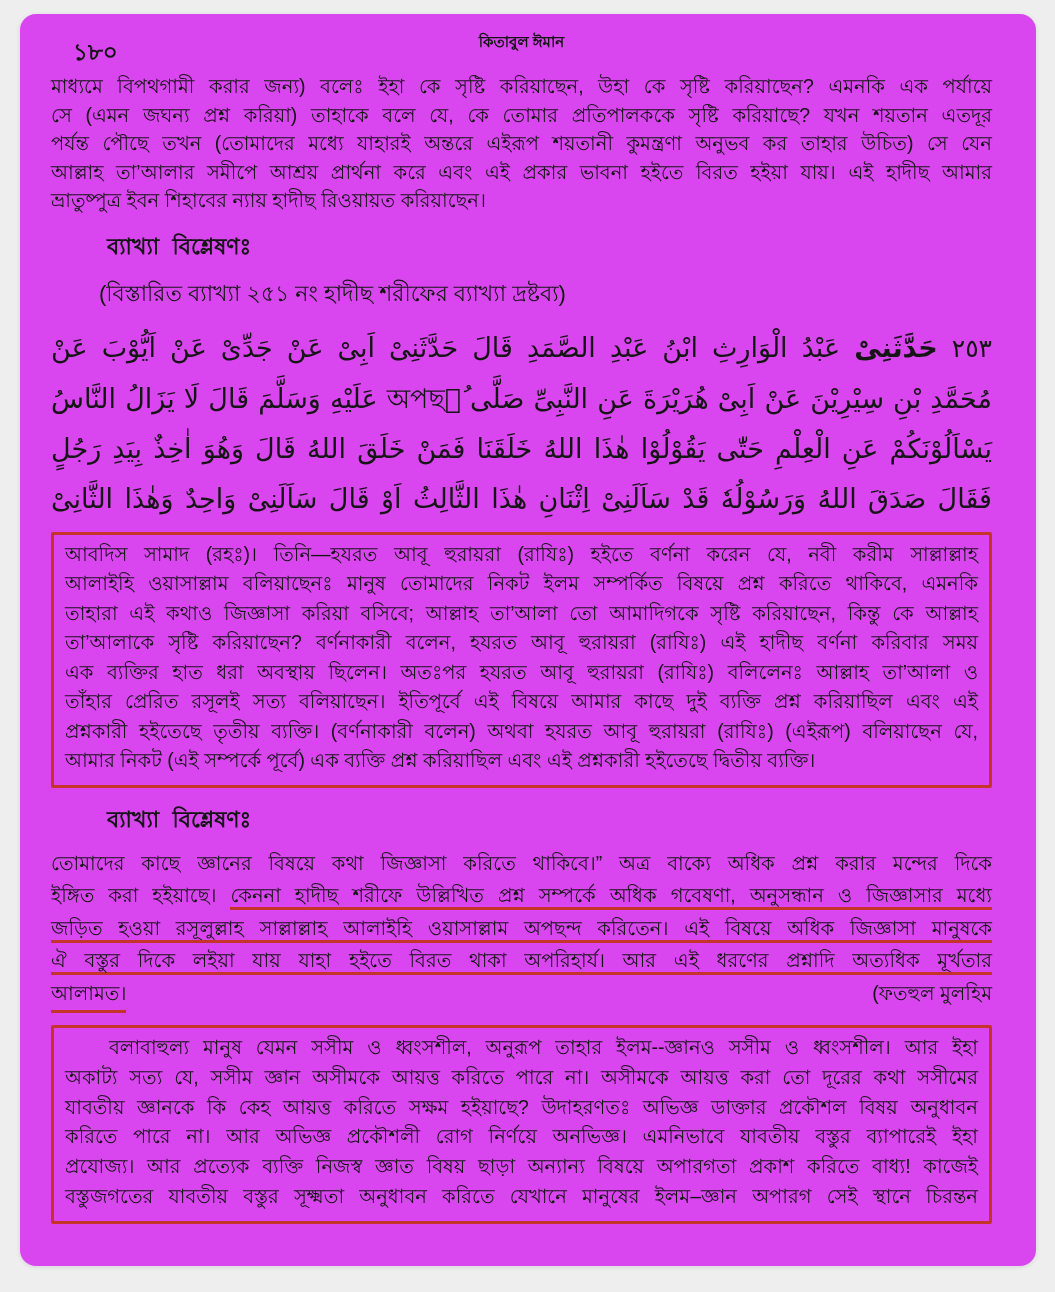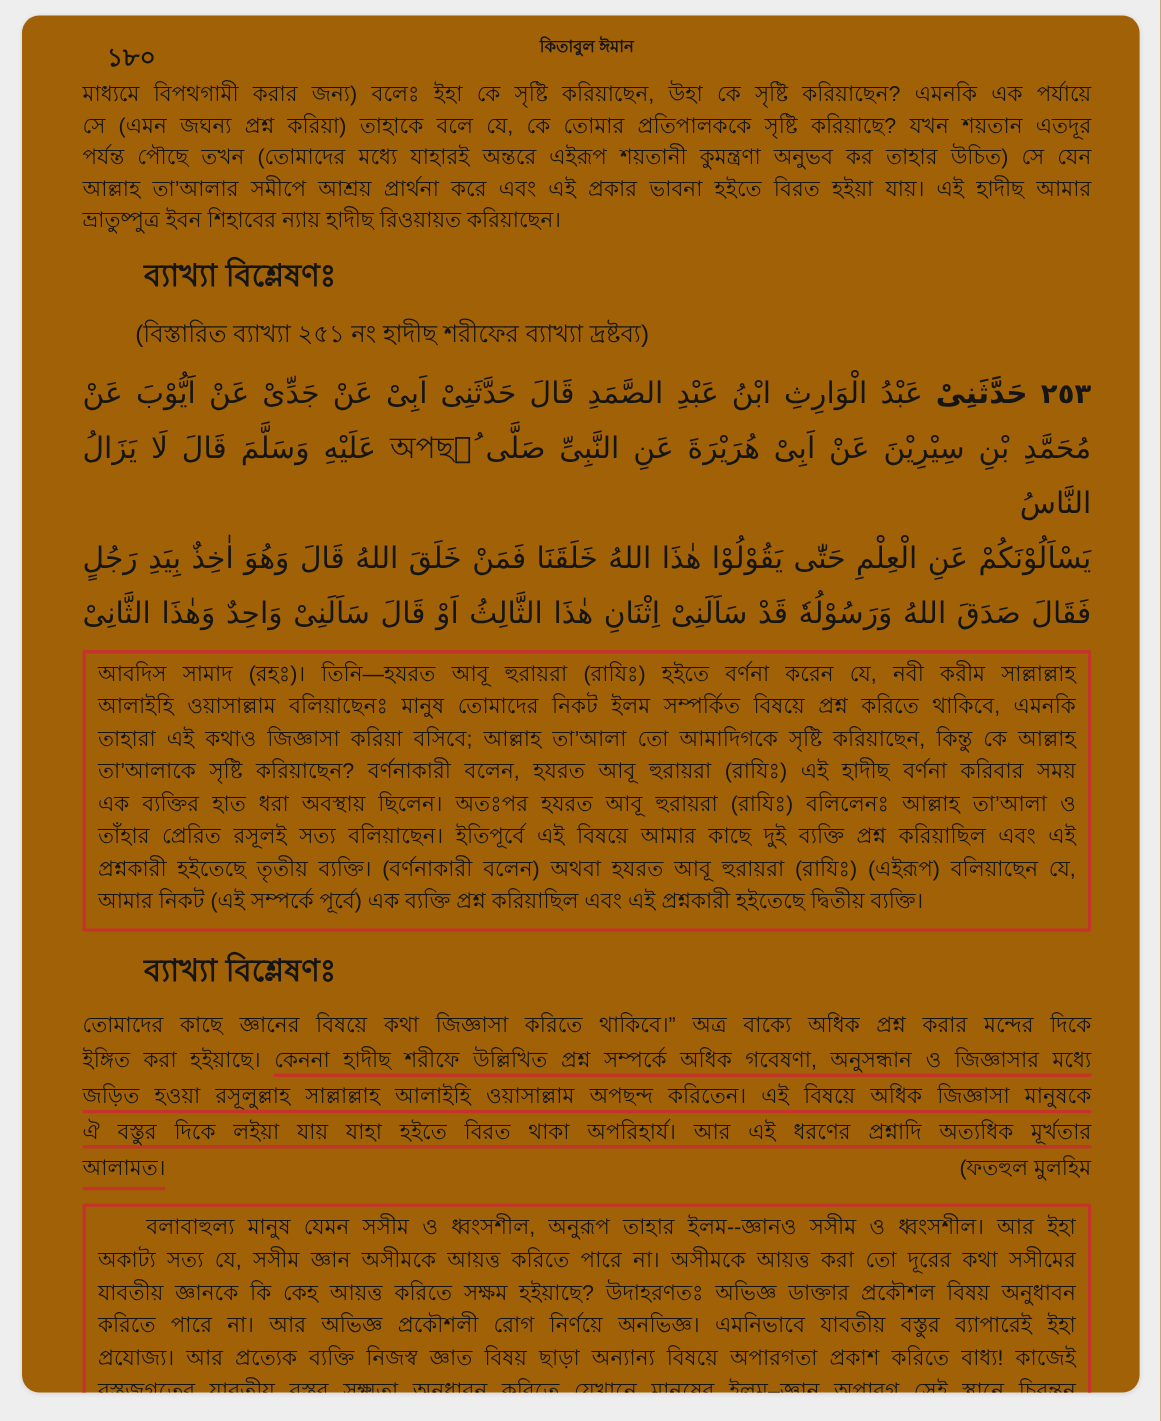--- a/index.html
+++ b/index.html
@@ -6,41 +6,41 @@
   body{
     width:1055px;height:1292px;
     background:#eeeeee;
     font-family:"Liberation Sans","DejaVu Sans",sans-serif;
     color:#151515;
     position:relative;
   }
   .page-card{
     position:absolute;left:20px;top:14px;
     width:1016px;height:1252px;
-    background:#a16207;
+    background:#d946ef;
     border-radius:16px;
     box-shadow:0 1px 5px rgba(0,0,0,.10);
     overflow:hidden;
     box-sizing:border-box;
-    padding:10px 44px 0 55px;
+    padding:10px 44px 0 31px;
   }
   .header{position:relative;height:48px;}
   .pageno{position:absolute;left:22px;top:10px;font-size:23px;font-weight:bold;}
   .booktitle{text-align:center;font-size:15px;font-weight:bold;padding-top:6px;}
   .para{text-align:justify;}
   .line{font-size:19.5px;line-height:28.5px;}
   .jline{text-align:justify;text-align-last:justify;}
   .lline{text-align:left;text-align-last:left;}
   .ind{text-indent:44px;}
   .bold{font-weight:bold;}
-  .heading{font-size:28px;font-weight:bold;margin:14px 0 0 56px;}
+  .heading{font-size:22px;font-weight:bold;margin:14px 0 0 56px;font-family:Liberation Mono, monospace;}
   .note{font-size:22px;margin:10px 0 0 48px;}
   .arabic-block{direction:rtl;margin-top:10px;font-family:"DejaVu Sans",sans-serif;}
   .ar-line{font-size:27px;line-height:50px;text-align:justify;text-align-last:justify;}
-  .ar-num{font-size:25px;font-weight:bold;}
+  .ar-num{font-size:25px;}
   .ar-bold{font-weight:bold;font-size:27px;}
   .redbox{
     border:3px solid #c5342a;border-radius:2px;
     margin-top:8px;padding:5px 11px 9px 11px;
   }
   .redbox .line{line-height:29.5px;}
   .commentary{margin-top:8px;}
   .commentary .line{line-height:32.5px;}
   .ar-inline{direction:rtl;unicode-bidi:isolate;font-family:"DejaVu Sans",sans-serif;font-size:23px;}
   .redline{border-bottom:3px solid #c5342a;padding-bottom:1px;}

